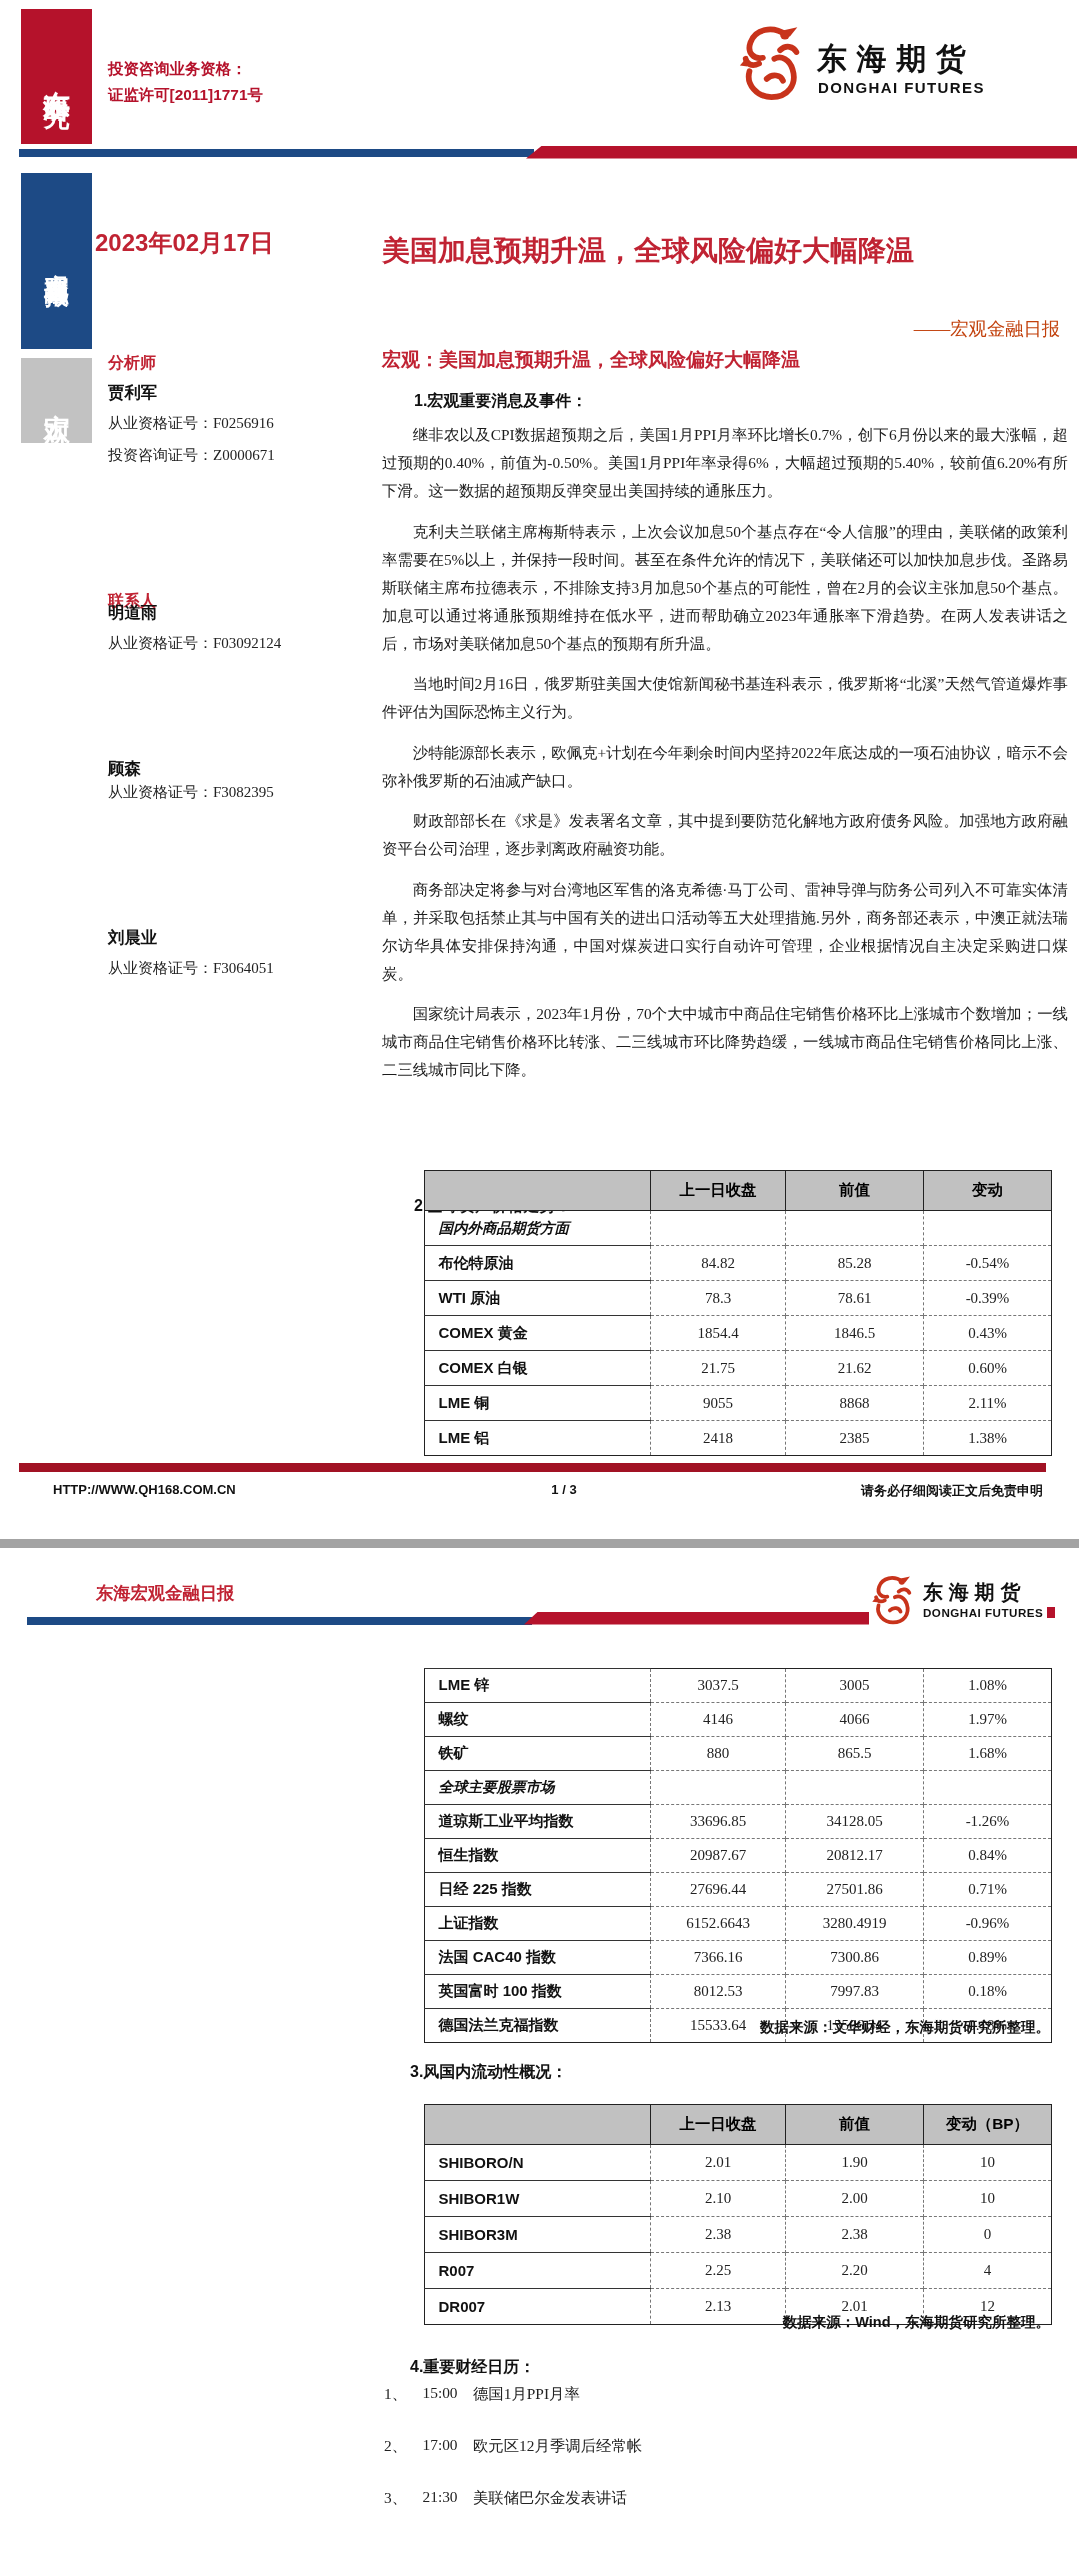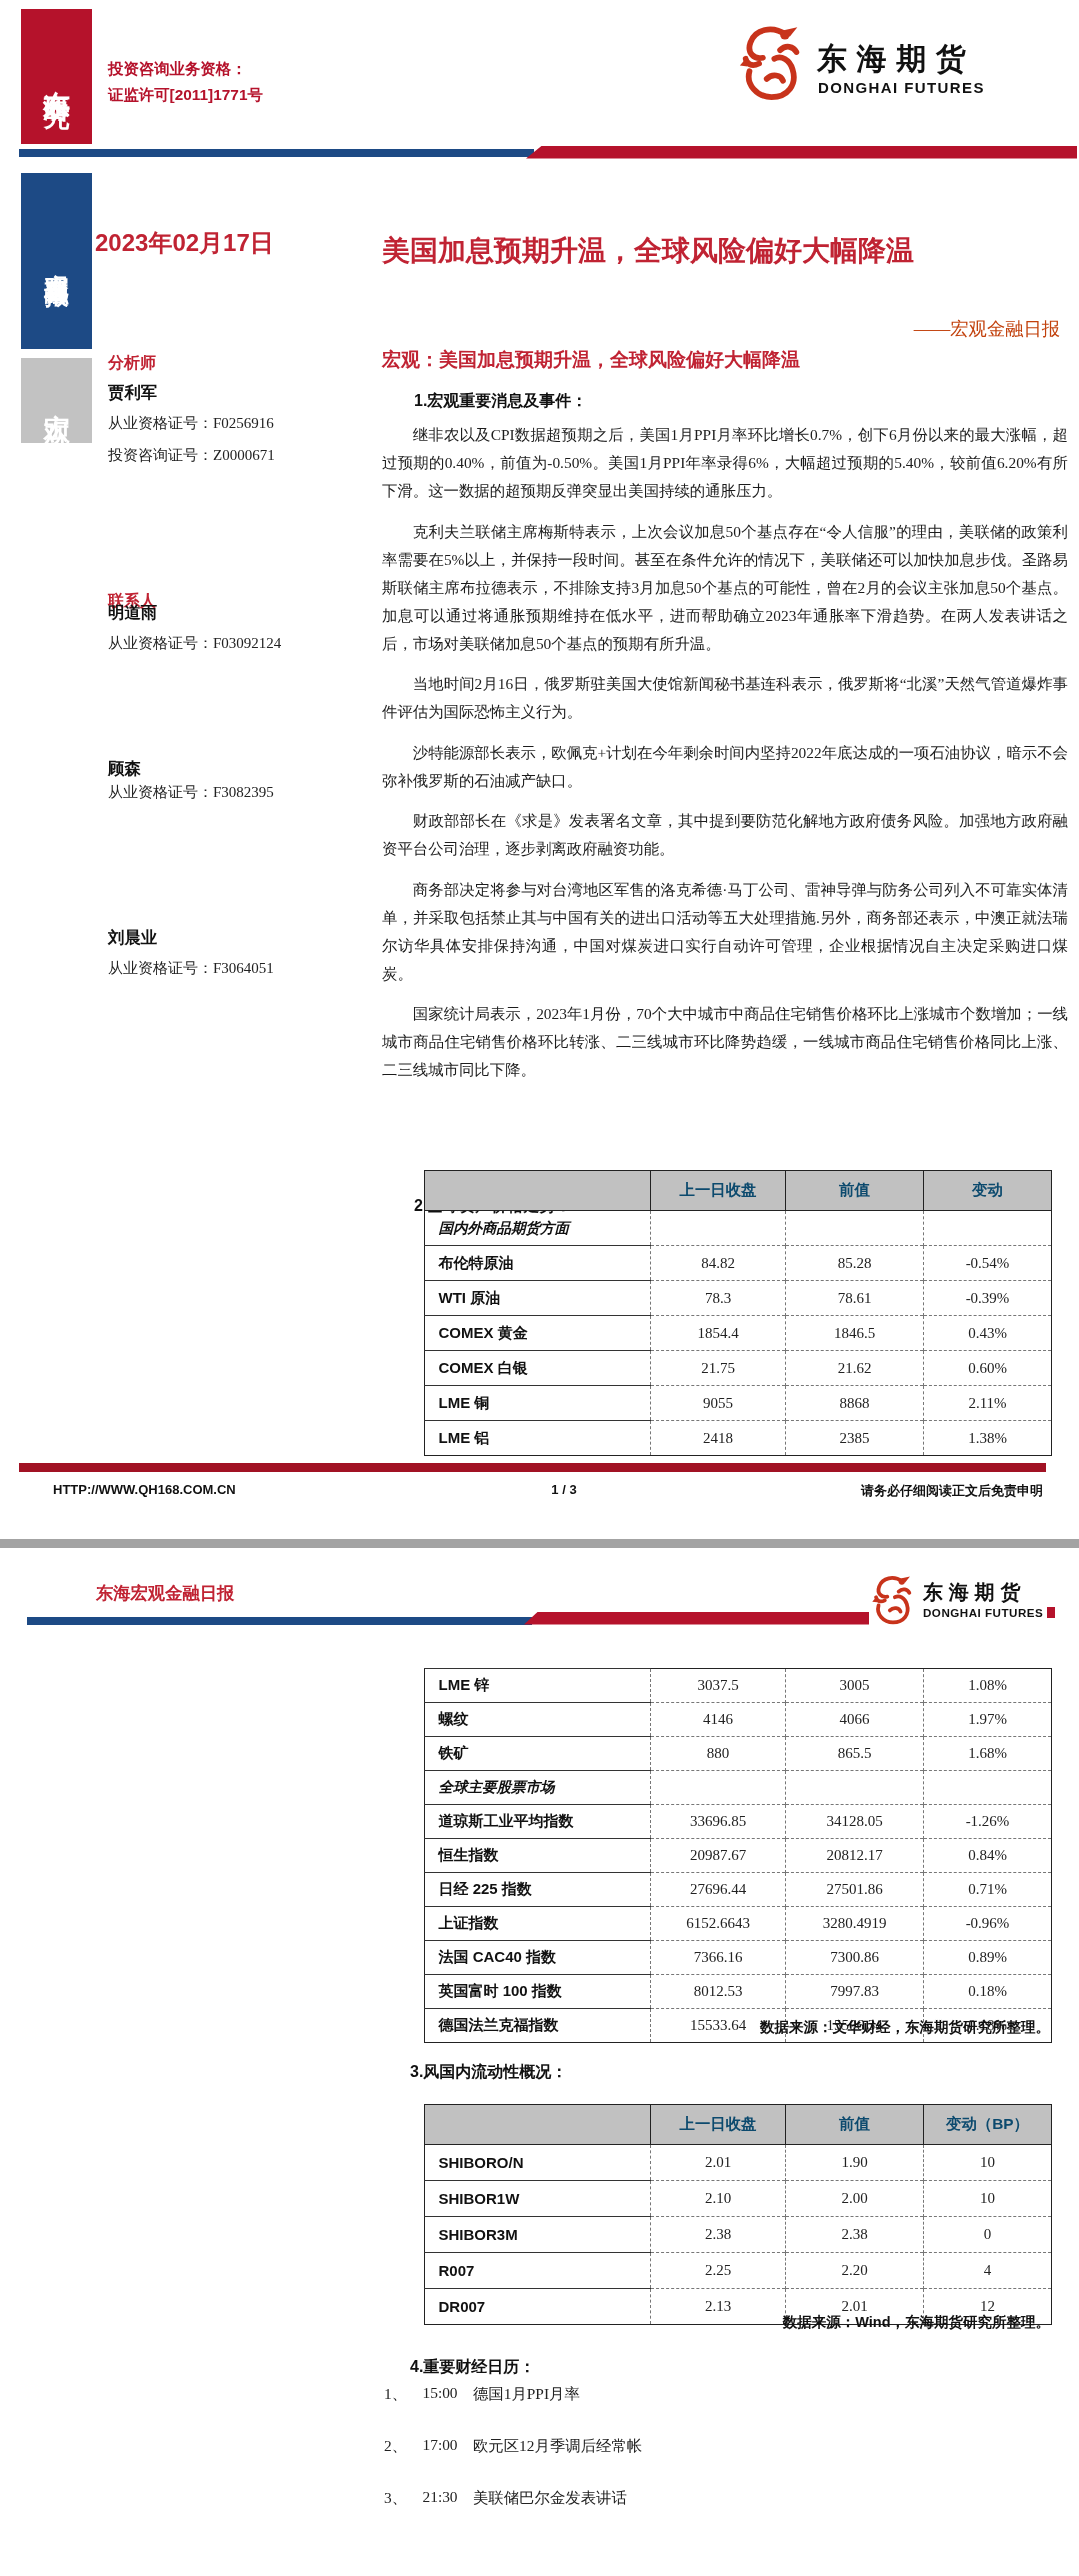--- a/index.html
+++ b/index.html
@@ -38,21 +38,21 @@
   .lc-cert{font-size:15px;color:#222;font-family:"Liberation Serif",serif;}
   
   .sec-heading{left:382px;top:347px;font-size:19px;font-weight:bold;color:var(--tred);}
   .h-num{font-size:16px;font-weight:bold;color:#111;}
   .paras{left:382px;top:421px;width:686px;}
   .para{font-size:15.4px;line-height:28px;text-align:justify;text-indent:2em;margin:0 0 12.5px 0;
         color:#1c1c1c;font-family:"Liberation Serif",serif;}
   
   table.rpt{border-collapse:collapse;table-layout:fixed;width:626px;border:1.5px solid #222;}
   table.rpt th{background:var(--thbg);border:1.3px solid #222;font-size:15.4px;font-weight:bold;
-               height:37px;text-align:center;color:#0c4a6e;margin-left:14px;}
+               height:37px;text-align:center;color:#000000;margin-left:14px;}
   table.rpt td{height:32px;}
   table.rpt td.lbl{border-top:1px solid #333;text-align:left;padding-left:13.5px;font-weight:bold;
                    font-size:15px;color:#111;}
   table.rpt td.val{border-top:1px dashed #777;border-left:1px dashed #777;text-align:center;
                    font-size:15px;font-family:"Liberation Serif",serif;color:#222;}
   table.rpt tr.sec td.lbl{font-style:italic;font-family:"Liberation Serif",serif;font-size:14.5px;margin-top:43px;}
   table.cont td{height:31px;}
   table.liq td{height:33px;}
   .src-note{width:626px;text-align:right;font-size:14.5px;font-weight:bold;color:#111;}
   

